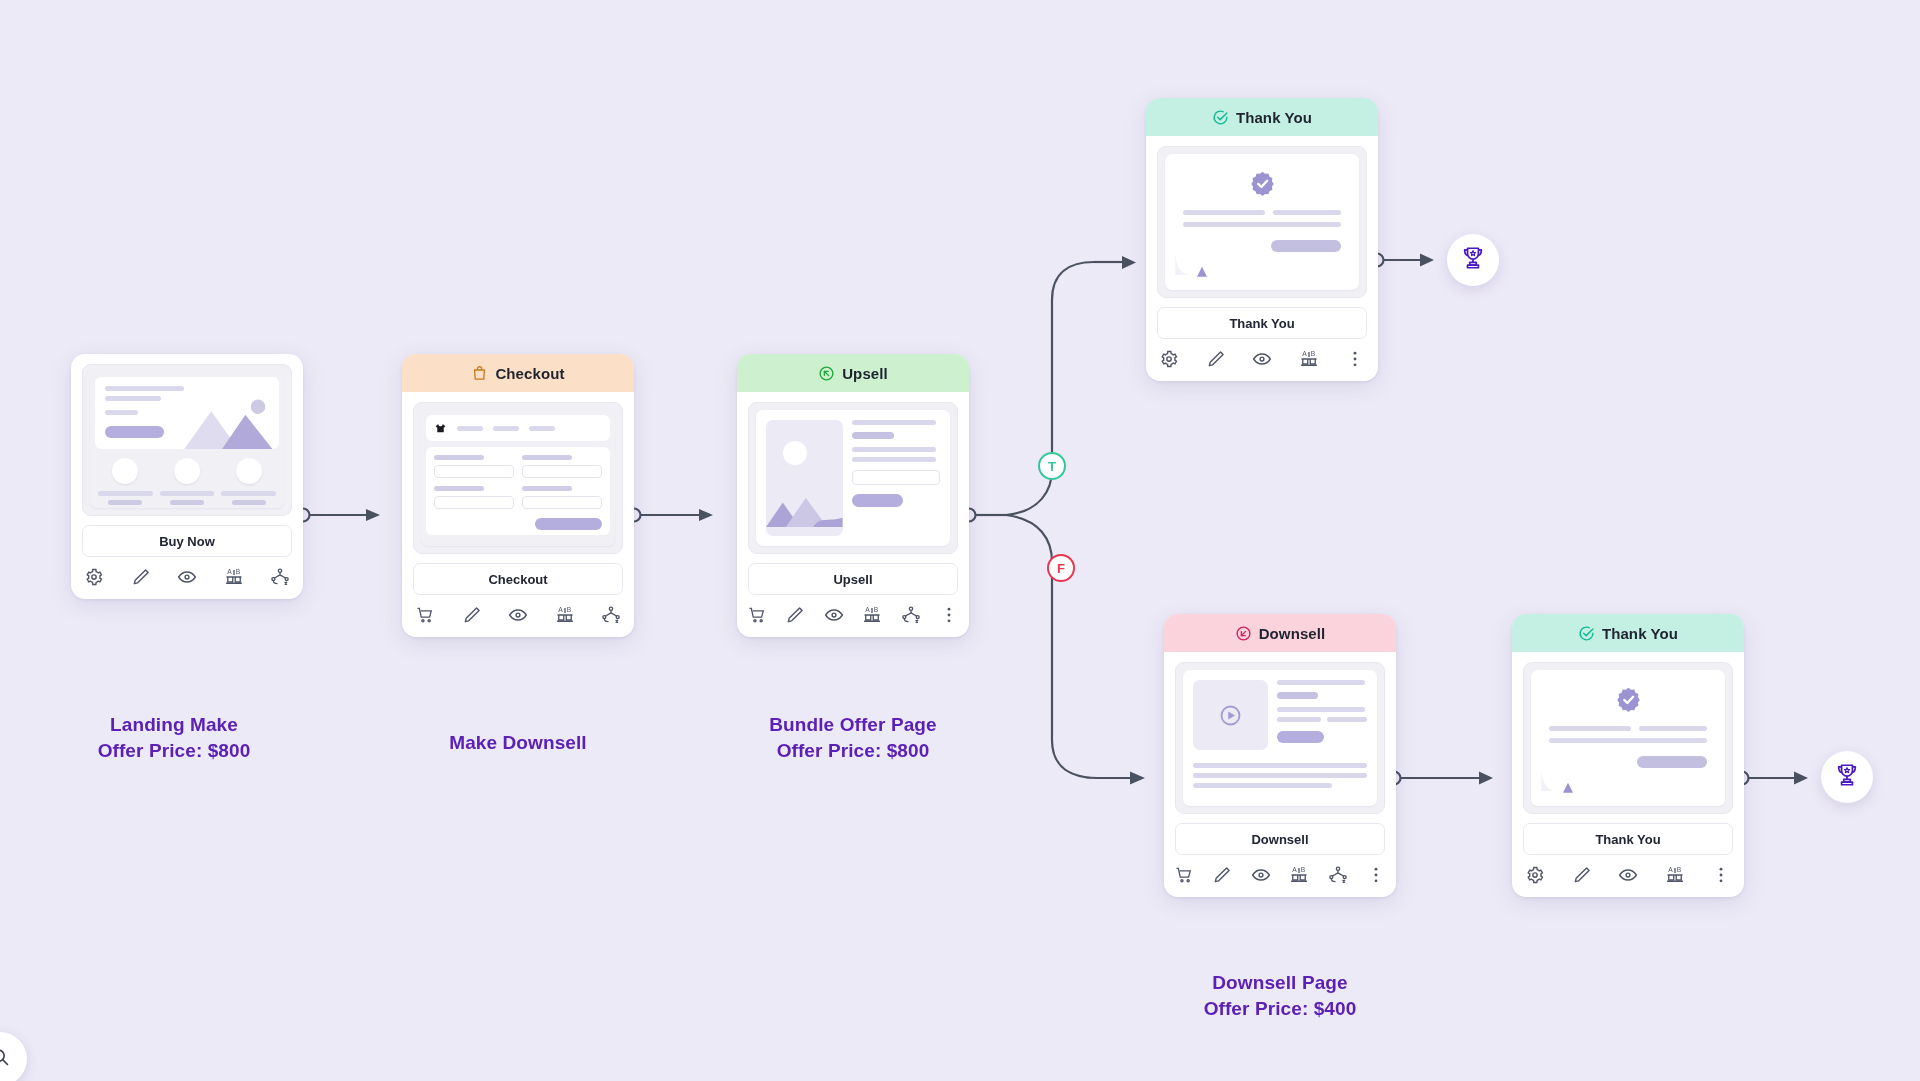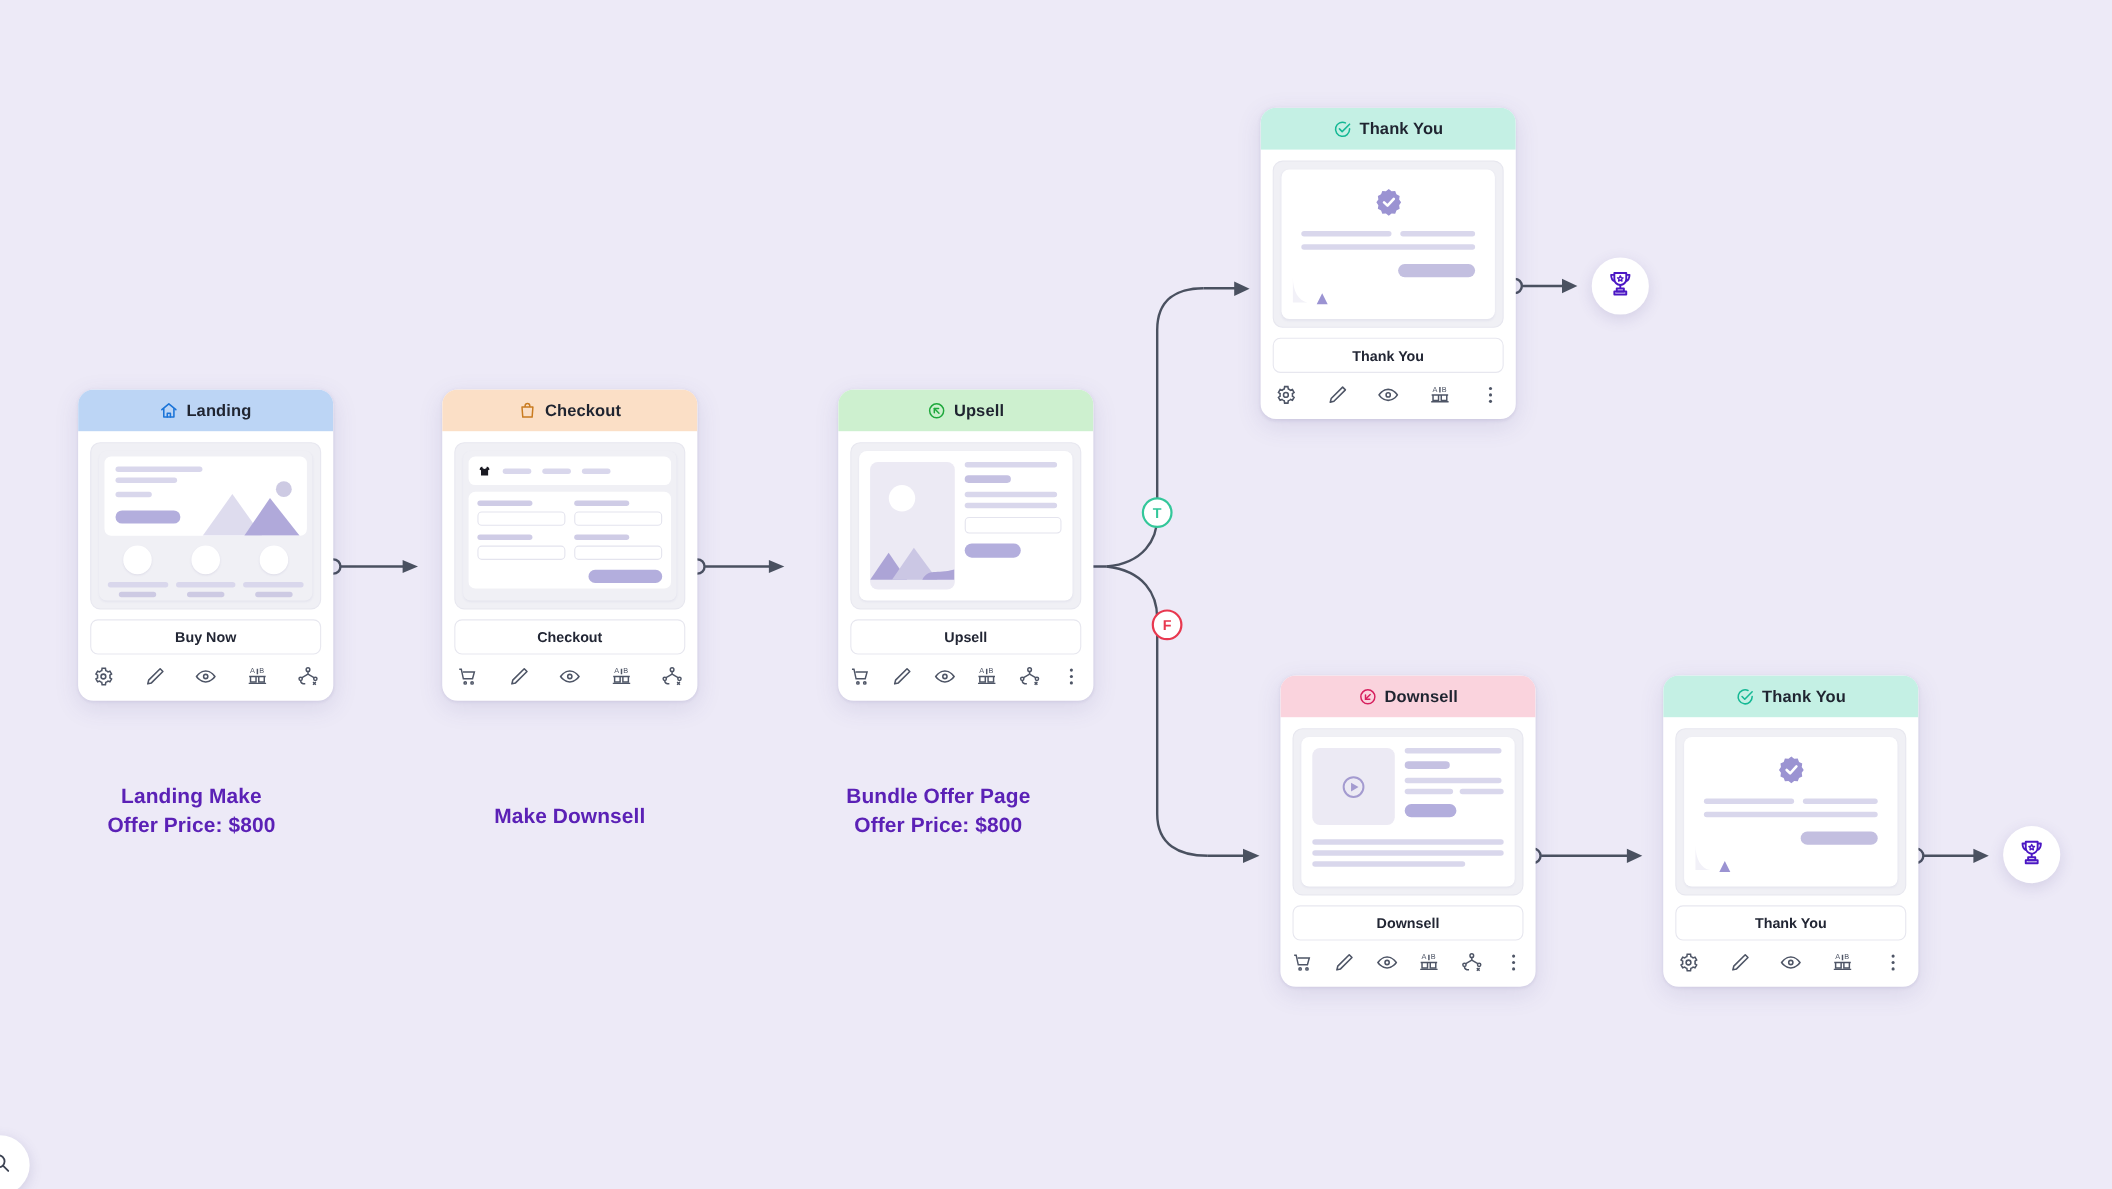--- a/index.html
+++ b/index.html
@@ -131,30 +131,20 @@
       <path d="M1401 778 H 1485"></path>
       <path d="M1479 771.5 L 1493 778 L 1479 784.5" fill="#4a5160" stroke="none"></path>
 
       <circle cx="1742" cy="778" r="6.5" fill="#edeaf7"></circle>
       <path d="M1749 778 H 1800"></path>
       <path d="M1794 771.5 L 1808 778 L 1794 784.5" fill="#4a5160" stroke="none"></path>
     </g>
   </svg>
 
   <div class="node" style="left:71px; top:354px;">
-    <div class="node-head" style="background:#bcd5f5;">
-      <span class="hicon">
-        <svg viewBox="0 0 24 24" fill="none" stroke="#1b74d8" stroke-width="2" stroke-linecap="round" stroke-linejoin="round">
-            <path d="M3 10.5 12 3l9 7.5"></path>
-            <path d="M5.5 9.5V20h13V9.5"></path>
-            <path d="M10 20v-5h4v5"></path>
-          </svg>
-      </span>
-      <span>Landing</span>
-    </div>
     <div class="node-body">
       <div class="mock">
         <div class="mock-inner" style="background:#f0f0f5;padding:5px;">
           <div style="background:#fff;border-radius:6px;height:72px;position:relative;overflow:hidden;padding:9px 10px;">
             <div class="bar l" style="width:48%;"></div>
             <div class="bar l" style="width:34%;margin-top:5px;"></div>
             <div class="bar l" style="width:20%;margin-top:5px;display:inline-block;"></div>
             <div class="pill" style="width:36%;margin-top:7px;"></div>
             <svg viewBox="0 0 120 60" style="position:absolute;right:0;bottom:0;width:62%;height:54px;">
               <circle cx="100" cy="13" r="8" fill="#cdcae3"></circle>
@@ -320,21 +310,21 @@
             <path d="M4 16.5c0 3 3 3.5 5 3.5"></path>
             <path d="M17.5 18l3 3M20.5 18l-3 3"></path>
           </svg>
         </span>
     </div>
   </div>
   <div class="caption" style="left:373px; top:730px; width:290px;">
     <div>Make Downsell</div>
   </div>
 
-  <div class="node" style="left:762px; top:354px;">
+  <div class="node" style="left:737px; top:354px;">
     <div class="node-head" style="background:#cdf0cf;">
       <span class="hicon">
         <svg viewBox="0 0 24 24" fill="none" stroke="#1ea83c" stroke-width="1.9" stroke-linecap="round" stroke-linejoin="round">
             <circle cx="12" cy="12" r="9"></circle>
             <path d="M15 15 9 9"></path>
             <path d="M9 14.5V9h5.5"></path>
           </svg>
       </span>
       <span>Upsell</span>
     </div>
@@ -591,20 +581,24 @@
         </span>
       <span class="tool">
           <svg viewBox="0 0 24 24" fill="currentColor">
             <circle cx="12" cy="5" r="1.7"></circle>
             <circle cx="12" cy="12" r="1.7"></circle>
             <circle cx="12" cy="19" r="1.7"></circle>
           </svg>
         </span>
     </div>
   </div>
+  <div class="caption" style="left:1135px; top:970px; width:290px;">
+    <div>Downsell Page</div>
+    <div>Offer Price: $400</div>
+  </div>
 
   <div class="node" style="left:1512px; top:614px;">
     <div class="node-head" style="background:#c4f0e4;">
       <span class="hicon">
         <svg viewBox="0 0 24 24" fill="none" stroke="#14b894" stroke-width="2" stroke-linecap="round" stroke-linejoin="round">
             <path d="M21 11.5V12a9 9 0 1 1-5.3-8.2"></path>
             <path d="M8 11.5 11.5 15 21 5.5"></path>
           </svg>
       </span>
       <span>Thank You</span>

